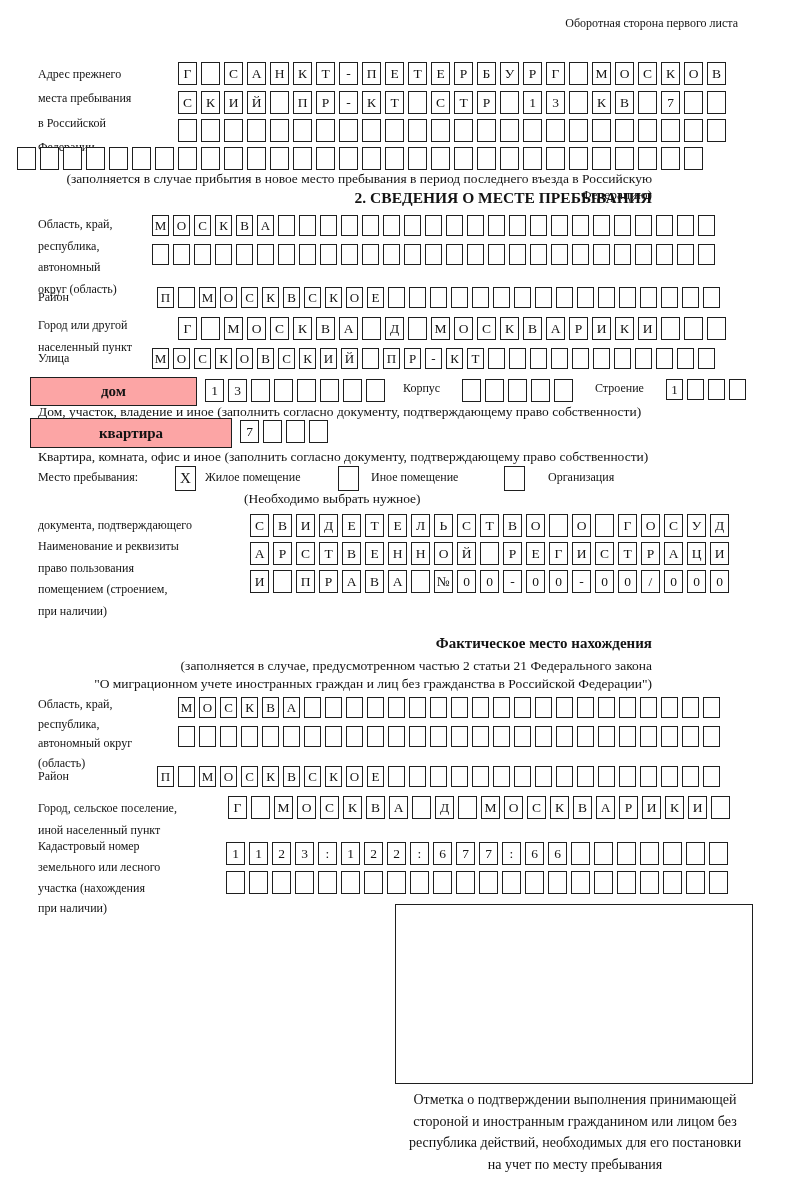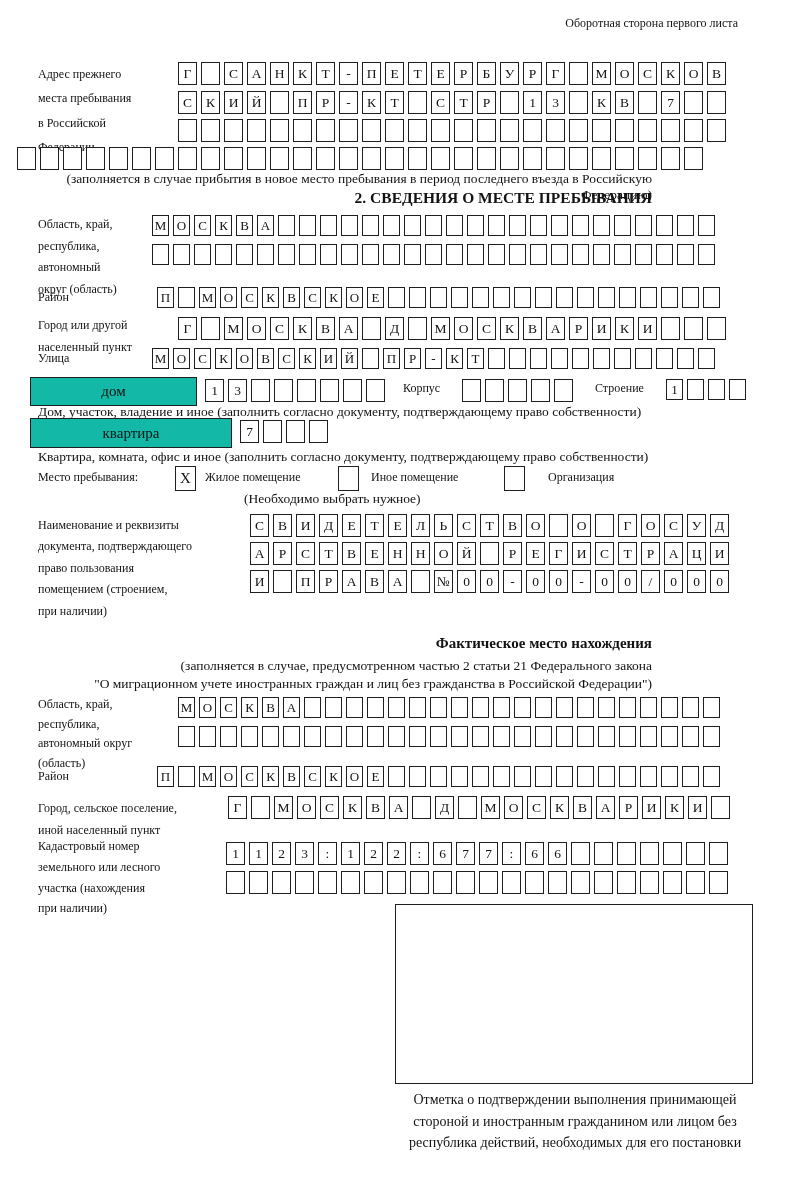--- a/index.html
+++ b/index.html
@@ -15,21 +15,21 @@
     font-size:13.5px;line-height:1;background:#fff;
   }
   .sm .cell{width:15px;height:19px;font-size:13px;}
   .cb .cell{width:19px;height:23px;font-size:15px;}
   .lbl{font-size:12px;}
   .cap{font-size:13.5px;}
   .ttl{font-weight:bold;font-size:15.5px;}
   .ctr{left:0;width:652px;text-align:right;}
   .wbox{
     border:1.6px solid #1f1f1f;display:flex;align-items:center;justify-content:center;
-    font-size:15px;background:#14b8a6;
+    font-size:15px;background:#fca5a5;font-weight:bold;
   }
   .stamp{border:1.8px solid #1f1f1f;background:#fff;}
 </style>
 </head>
 <body>
 
 <div class="abs lbl" style="top:16px;right:62px">Оборотная сторона первого листа</div>
 
 <div class="abs lbl" style="left:38px;top:62px;line-height:24.4px">
     <div>Адрес прежнего</div>
@@ -355,22 +355,22 @@
     <span class="cell"></span>
   </div>
 <div class="abs lbl" style="left:371px;top:470px">Иное помещение</div>
 <div class="abs row cb" style="left:504px;top:466px">
     <span class="cell"></span>
   </div>
 <div class="abs lbl" style="left:548px;top:470px">Организация</div>
 <div class="abs cap" style="left:244px;top:491px">(Необходимо выбрать нужное)</div>
 
 <div class="abs lbl" style="left:38px;top:515px;line-height:21.4px">
+    <div>документа, подтверждающего</div>
     <div>Наименование и реквизиты</div>
-    <div>документа, подтверждающего</div>
     <div>право пользования</div>
     <div>помещением (строением,</div>
     <div>при наличии)</div>
   </div>
 <div class="abs row" style="left:250px;top:514px">
     <span class="cell">С</span>
     <span class="cell">В</span>
     <span class="cell">И</span>
     <span class="cell">Д</span>
     <span class="cell">Е</span>
@@ -618,13 +618,14 @@
     <span class="cell"></span>
     <span class="cell"></span>
     <span class="cell"></span>
   </div>
 
 <div class="abs stamp" style="left:395px;top:904px;width:356px;height:178px"></div>
 <div class="abs" style="left:385px;top:1089px;width:380px;text-align:center;font-size:14px;line-height:21.5px">
     <div>Отметка о подтверждении выполнения принимающей</div>
     <div>стороной и иностранным гражданином или лицом без</div>
     <div>республика действий, необходимых для его постановки</div>
+    <div>на учет по месту пребывания</div>
   </div>
 
 </body></html>

